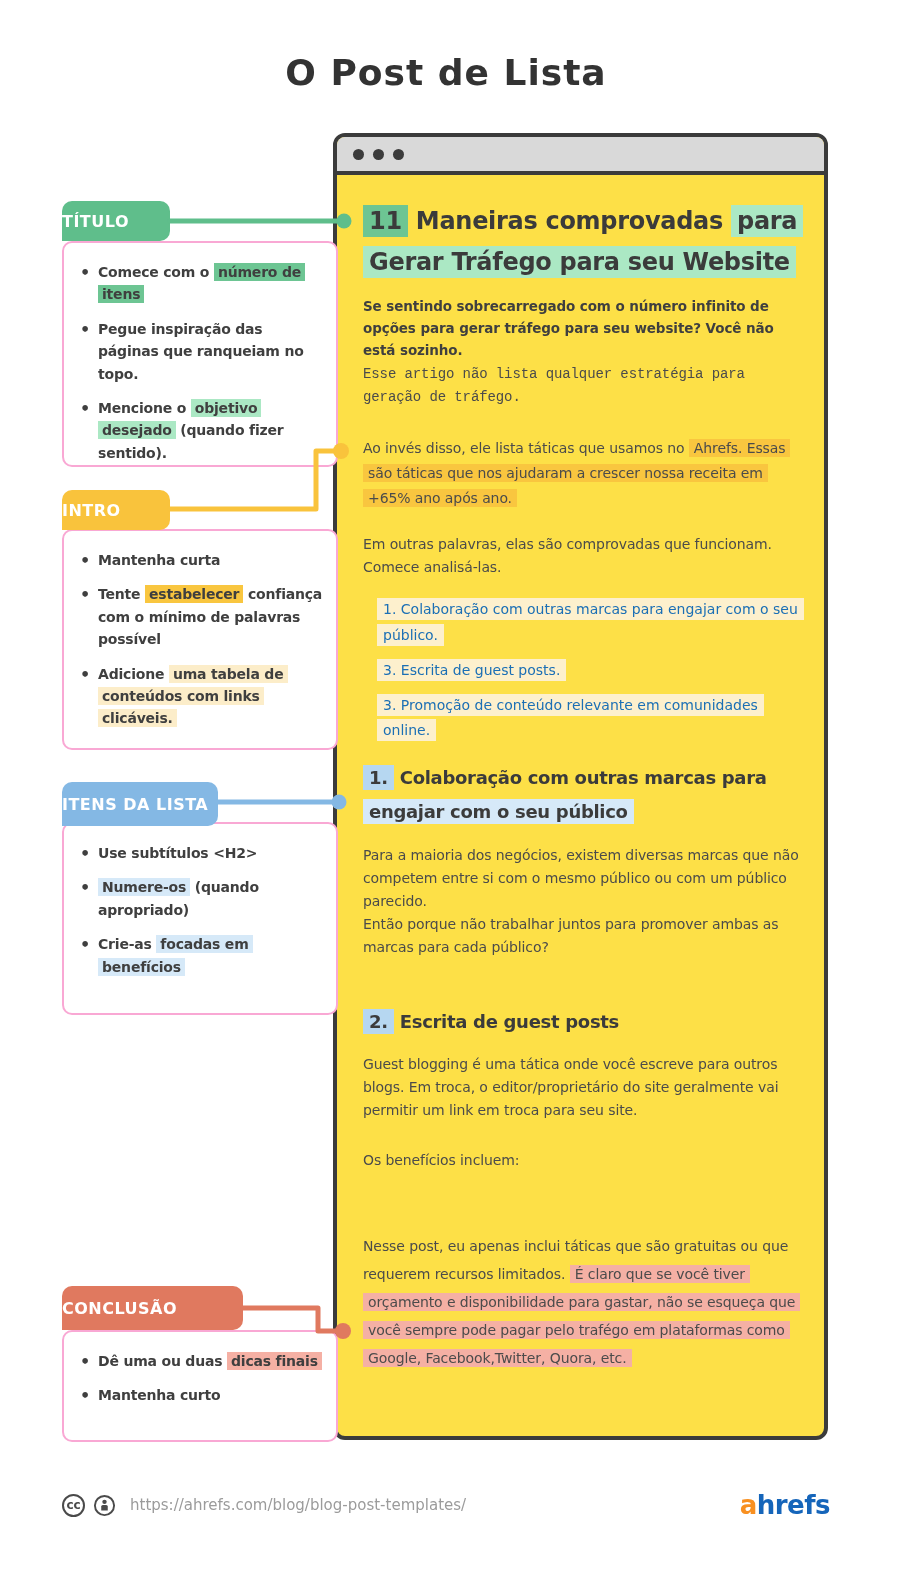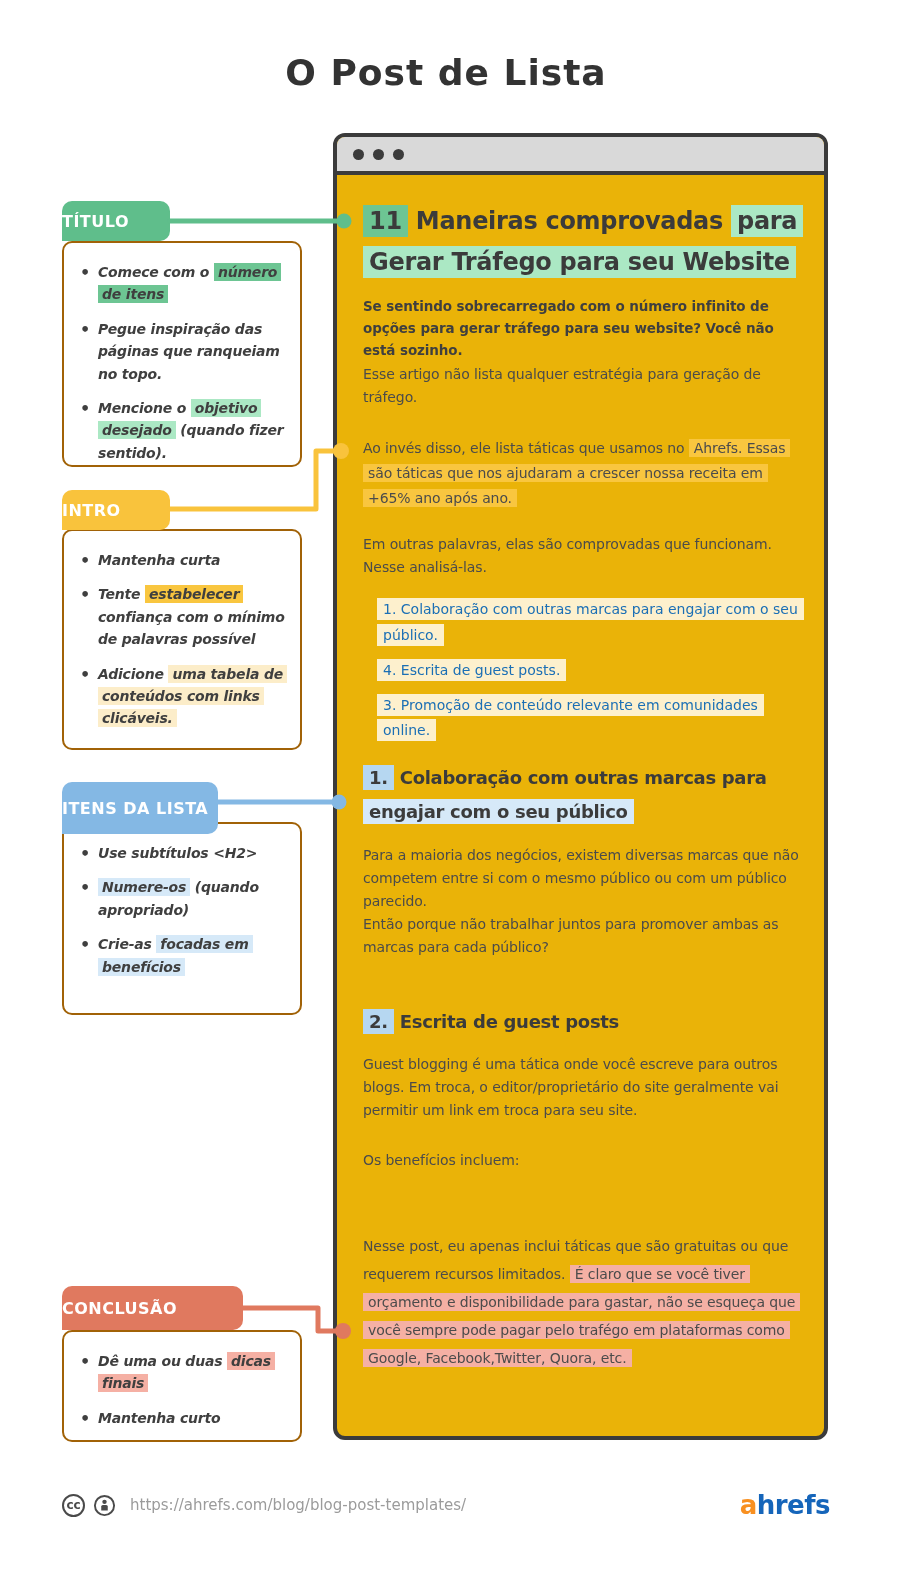--- a/index.html
+++ b/index.html
@@ -12,35 +12,35 @@
   
   .page-title {
     position:absolute; top:52px; left:0; width:892px; text-align:center;
     font-size:36px; font-weight:bold; color:#333; letter-spacing:1px;
   }
 
   
   .browser {
     position:absolute; left:333px; top:133px; width:495px; height:1307px;
     border:4px solid var(--window-border,#3b3b3b); border-radius:12px;
-    background:#eab308; box-sizing:border-box; overflow:hidden;
+    background:#fde047; box-sizing:border-box; overflow:hidden;
   }
   .browser-bar {
     height:34px; background:#d9d9d9; border-bottom:4px solid var(--window-border,#3b3b3b);
     display:flex; align-items:center; padding-left:16px; gap:9px;
   }
   .win-dot { width:11px; height:11px; border-radius:50%; background:var(--window-border,#3b3b3b); }
   .browser-content { padding:26px 20px 0 26px; }
 
   .article-h1 { font-size:24px; font-weight:bold; color:#3b3b3b; line-height:1.7; letter-spacing:-0.3px; margin:0 0 12px; }
   .article-h1 .hl { padding:2px 6px; }
 
   .browser-content p { font-size:14px; line-height:1.65; margin:0; letter-spacing:-0.1px; }
   .p-lead { font-weight:bold; color:#3f3f3f; font-size:13.5px !important; margin-bottom:2px !important; }
-  .p-article { margin-bottom:26px !important; }
+  .p-article { margin-bottom:26px !important;font-family:Liberation Mono, monospace; }
   .p-ahrefs { line-height:1.8 !important; margin-bottom:22px !important; }
   .p-proven2 { margin-bottom:18px !important; }
 
   .hl { box-decoration-break:clone; -webkit-box-decoration-break:clone; padding:1px 5px; }
   .hl-green        { background:var(--hl-green,#6dc593); }
   .hl-green-light  { background:var(--hl-green-light,#abe8c4); }
   .hl-yellow       { background:var(--hl-yellow,#f9c63f); }
   .hl-yellow-light { background:var(--hl-yellow-light,#fcedc9); }
   .hl-blue         { background:var(--hl-blue,#b6d7f1); }
   .hl-blue-light   { background:var(--hl-blue-light,#d6e9f8); }
@@ -63,27 +63,27 @@
   .p-final { line-height:2 !important; }
 
   
   .anno-tab {
     position:absolute; color:#fff; font-weight:bold; font-size:16px; letter-spacing:0.5px;
     display:flex; align-items:center; box-sizing:border-box;
     border-radius:10px 10px 10px 0; z-index:3;
   }
   .tab-titulo    { left:62px; top:201px;  width:108px; height:40px; background:var(--accent-green,#5fbe8b); }
   .tab-intro     { left:62px; top:490px;  width:108px; height:40px; background:var(--accent-yellow,#f9c33c); }
-  .tab-itens     { left:62px; top:782px;  width:156px; height:52px; background:var(--accent-blue,#84b8e4); }
+  .tab-itens     { left:62px; top:782px;  width:156px; height:44px; background:var(--accent-blue,#84b8e4); }
   .tab-conclusao { left:62px; top:1286px; width:181px; height:44px; background:var(--accent-salmon,#e0795f); }
 
   .anno-card {
-    position:absolute; left:62px; width:240px; background:#fff;
-    border:2px solid #a16207; border-radius:10px; box-sizing:border-box;
-    padding:18px 10px 0 14px; overflow:hidden; z-index:2;font-style:italic;
+    position:absolute; left:62px; width:276px; background:#fff;
+    border:2px solid #f9a8d4; border-radius:10px; box-sizing:border-box;
+    padding:18px 10px 0 14px; overflow:hidden; z-index:2;
   }
   .card-titulo    { top:241px;  height:226px; }
   .card-intro     { top:529px;  height:221px; }
   .card-itens     { top:822px;  height:193px; }
   .card-conclusao { top:1330px; height:112px; }
 
   .anno-card ul { list-style:none; margin:0; padding:0; }
   .anno-card li {
     position:relative; padding-left:20px; font-size:14px; line-height:1.6;
     color:#3f3f3f; font-weight:600; margin-bottom:12px; letter-spacing:-0.2px;
@@ -127,25 +127,25 @@
     <span class="win-dot"></span>
     <span class="win-dot"></span>
     <span class="win-dot"></span>
   </div>
   <div class="browser-content">
     <h1 class="article-h1"><span class="hl hl-green">11</span><span> Maneiras comprovadas </span><span class="hl hl-green-light">para Gerar Tráfego para seu Website</span></h1>
     <p class="p-lead">Se sentindo sobrecarregado com o número infinito de opções para gerar tráfego para seu website? Você não está sozinho.</p>
     <p class="p-article">Esse artigo não lista qualquer estratégia para geração de tráfego.</p>
     <p class="p-ahrefs"><span>Ao invés disso, ele lista táticas que usamos no </span><span class="hl hl-yellow">Ahrefs. Essas são táticas que nos ajudaram a crescer nossa receita em +65% ano após ano.</span></p>
     <p class="p-proven1">Em outras palavras, elas são comprovadas que funcionam.</p>
-    <p class="p-proven2">Nesse analisá-las.</p>
+    <p class="p-proven2">Comece analisá-las.</p>
 
     <div class="toc">
       <div class="toc-item"><span>1. Colaboração com outras marcas para engajar com o seu público.</span></div>
-      <div class="toc-item"><span>4. Escrita de guest posts.</span></div>
+      <div class="toc-item"><span>3. Escrita de guest posts.</span></div>
       <div class="toc-item"><span>3. Promoção de conteúdo relevante em comunidades online.</span></div>
     </div>
 
     <h2 class="section-h2"><span class="hl hl-blue">1.</span><span>  Colaboração com outras marcas para </span><span class="hl hl-blue-light">engajar com o seu público</span></h2>
     <p class="p-then">Para a maioria dos negócios, existem diversas marcas que não competem entre si com o mesmo público ou com um público parecido.</p>
     <p class="p-then">Então porque não trabalhar juntos para promover ambas as marcas para cada público?</p>
 
     <h2 class="section-h2 sec2-h2"><span class="hl hl-blue">2.</span><span>  Escrita de guest posts</span></h2>
     <p class="p-guest">Guest blogging é uma tática onde você escreve para outros blogs. Em troca, o editor/proprietário do site geralmente vai permitir um link em troca para seu site.</p>
     <p class="p-benefits">Os benefícios incluem:</p>

